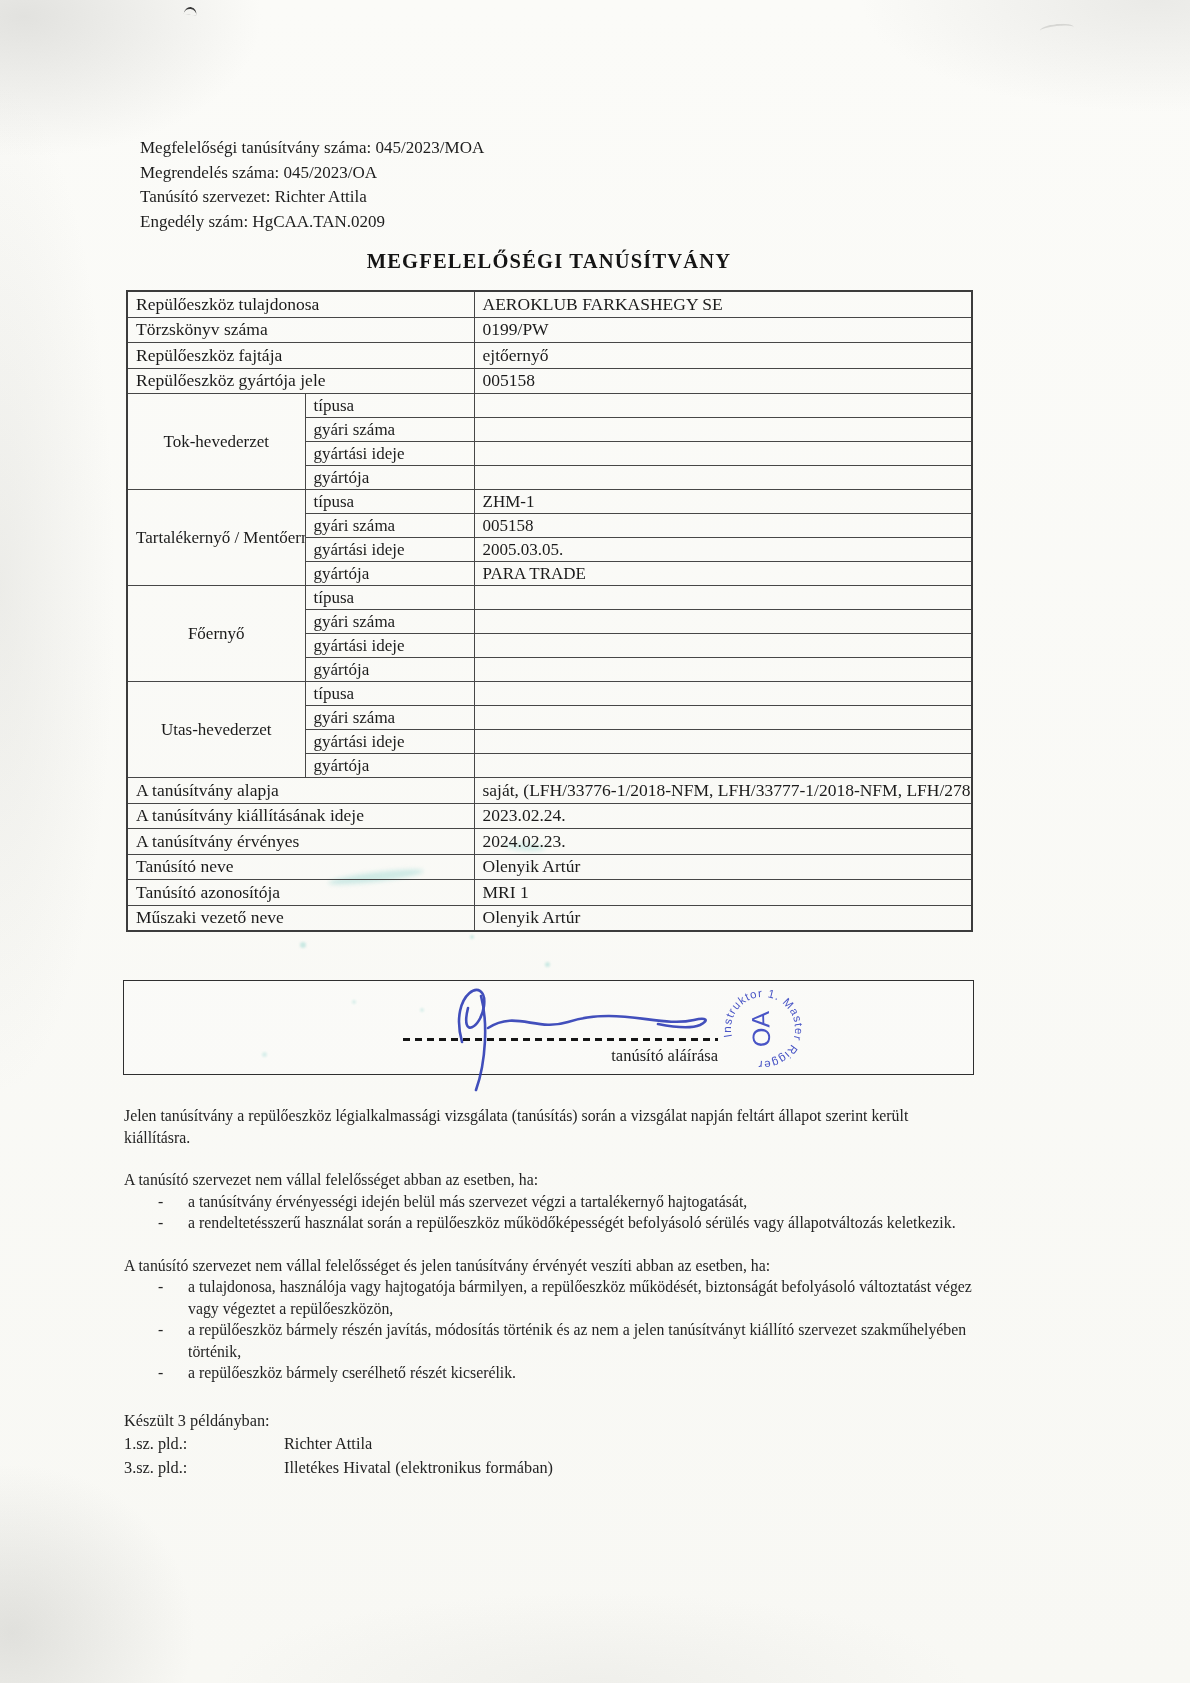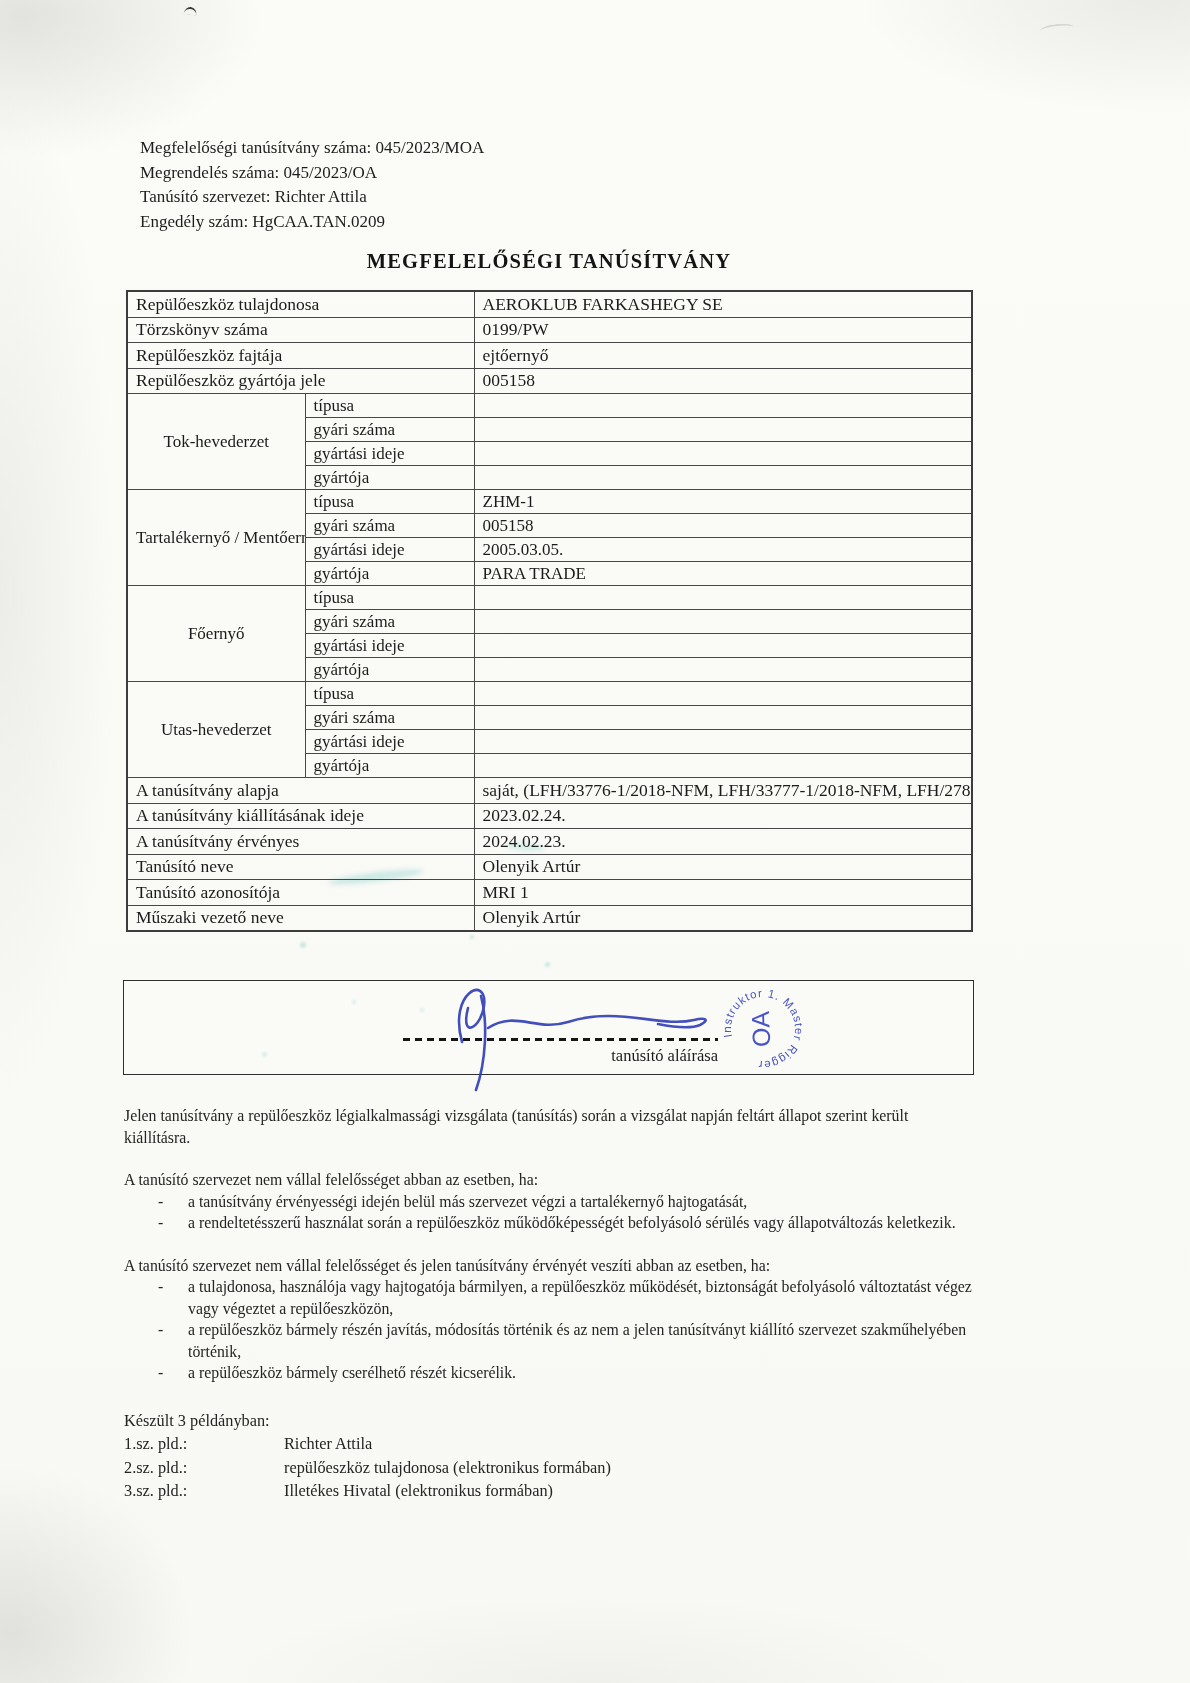--- a/index.html
+++ b/index.html
@@ -271,23 +271,19 @@
     </div>
     <div class="gap-lg"></div>
 
     <div class="copies">
       <div class="copies-row">Készült 3 példányban:</div>
       <div class="copies-row">
         <span class="copies-num">1.sz. pld.:</span>
         <span>Richter Attila</span>
       </div>
       <div class="copies-row">
-        <span class="copies-num">2.sz. pld.:</span>
-        <span>repülőeszköz tulajdonosa (elektronikus formában)</span>
-      </div>
-      <div class="copies-row">
         <span class="copies-num">3.sz. pld.:</span>
         <span>Illetékes Hivatal (elektronikus formában)</span>
       </div>
     </div>
   </div>
 
 </div>
 
 </body></html>

